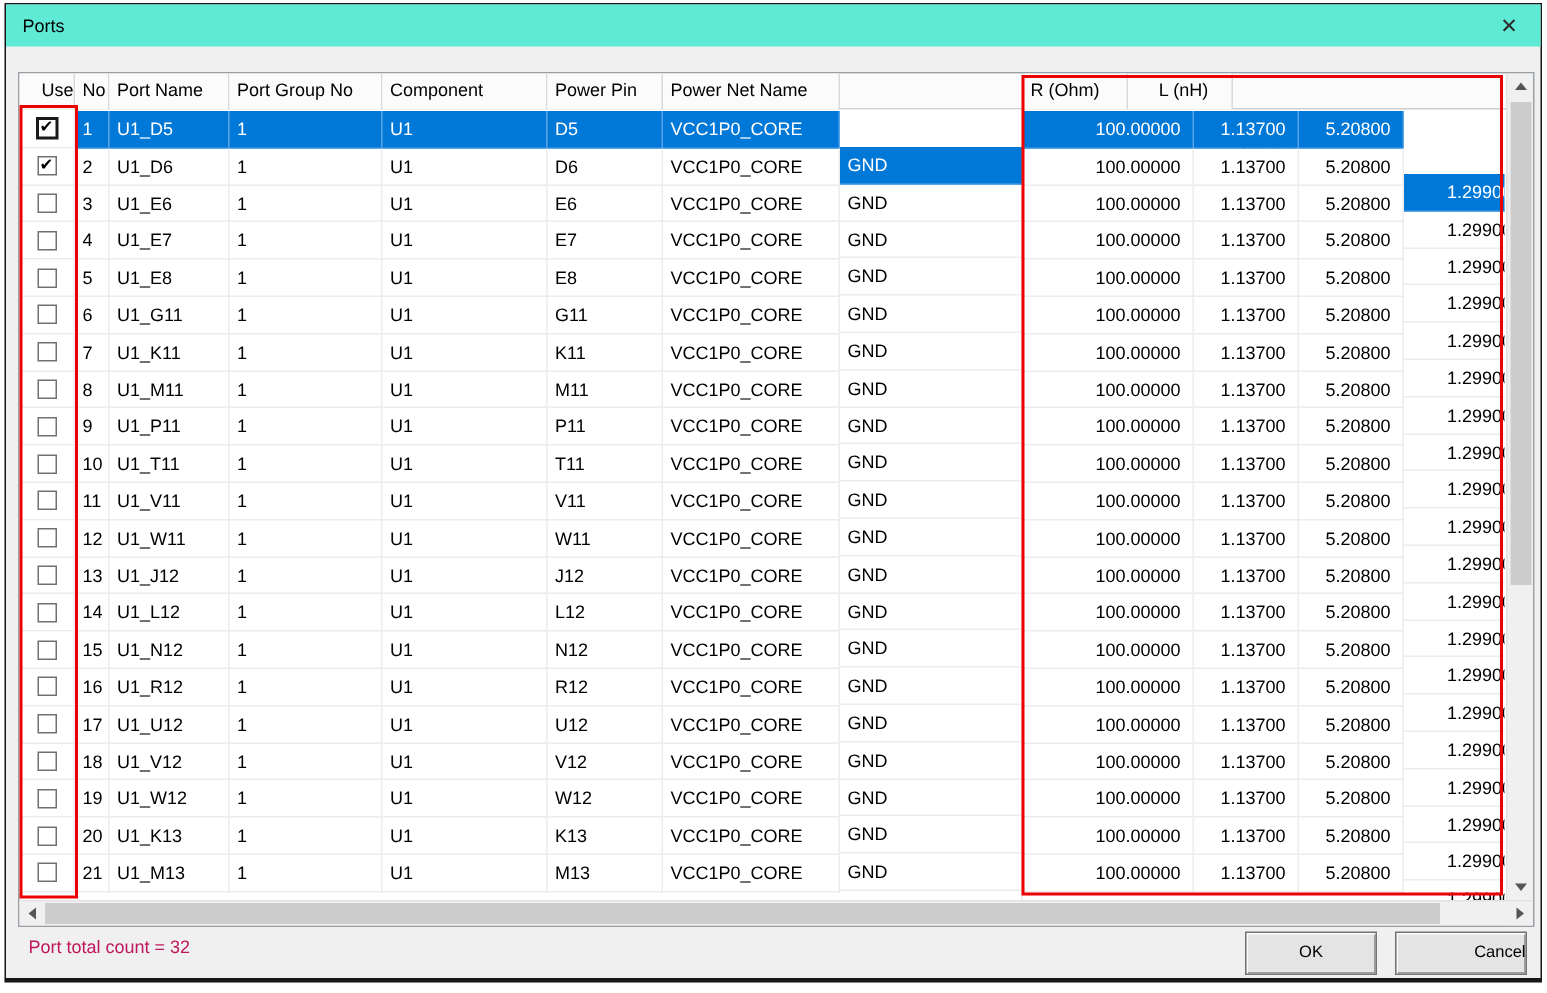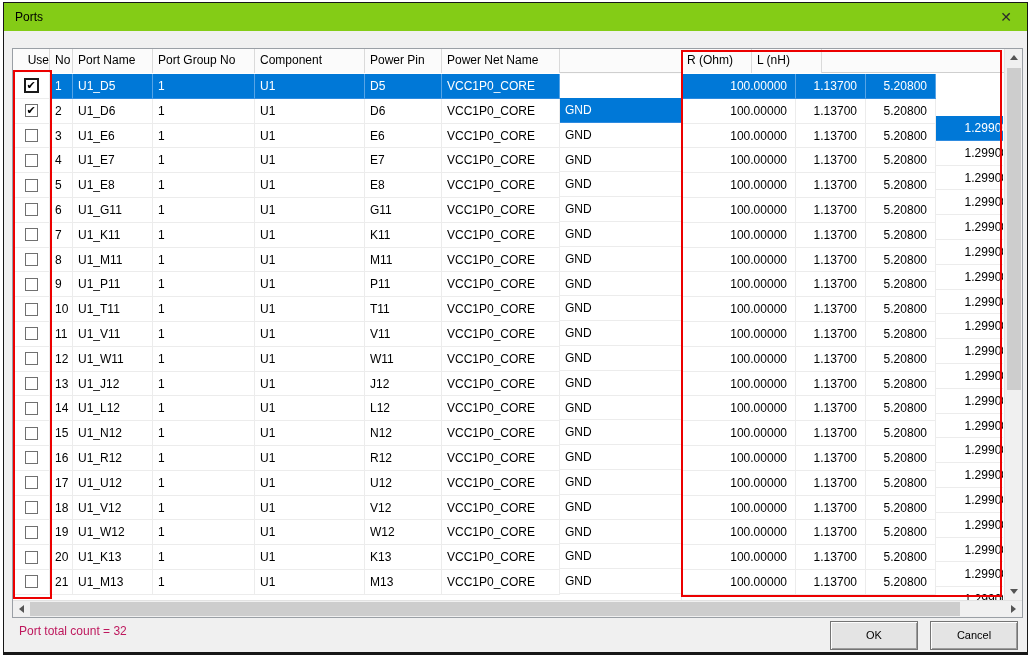--- a/index.html
+++ b/index.html
@@ -3,21 +3,21 @@
 <meta charset="utf-8">
 <style>
   * { margin:0; padding:0; box-sizing:border-box; }
   html,body { background:#ffffff; }
   body { font-family:"Liberation Sans","DejaVu Sans",sans-serif; font-size:12px; color:#000; }
   #canvas { position:relative; width:1031px; height:662px; background:#fff; overflow:hidden; }
 
   
   .dialog { position:absolute; left:3px; top:2px; width:1025px; height:653px;
             background:#f0f0f0; border:1px solid #171717; border-bottom-width:3px; }
-  .titlebar { position:absolute; left:0; top:0; width:100%; height:28px; background:#84cc16; }
+  .titlebar { position:absolute; left:0; top:0; width:100%; height:28px; background:#5eead4; }
   .title-text { position:absolute; left:11px; top:7px; font-size:12px; color:#000; }
   .close-btn { position:absolute; right:6px; top:3px; width:30px; height:22px;
                display:flex; align-items:center; justify-content:center;
                font-size:14px; color:#2b2b2b; cursor:pointer; background:transparent; }
 
   
   .table-widget { position:absolute; left:8px; top:45px; width:1011px; height:570px;
                   background:#ffffff; border:1px solid #9a9fa5; overflow:hidden; }
   .table-header { position:absolute; left:0; top:0; height:24px; width:991px; display:flex;
                   background:#fbfbfb; border-bottom:1px solid #cfcfcf; }
@@ -30,21 +30,21 @@
         border-bottom:1px solid #ececec; white-space:nowrap; overflow:hidden; font-size:12px; }
   .td.num { text-align:right; padding-left:0; padding-right:8px; }
   .td.use-cell { display:flex; align-items:center; justify-content:center; padding:0; background:#fff; }
   .tr.selected .td:not(.use-cell) { background:#0078d7; color:#ffffff; border-bottom-color:#2e8be0; border-right-color:#57a4e6; }
   .td.clipcell { padding-right:2px; }
   .td.clipcell .val { display:inline-block; transform:translateX(7px); }
 
   
   .c0{width:37px;} .c1{width:23px;} .c2{width:80px;} .c3{width:102px;} .c4{width:110px;}
   .c5{width:77px;} .c6{width:118px;} .c7{width:122px;margin-top:24px;} .c8{width:114px;} .c9{width:70px;}
-  .c10{width:70px;} .c11{width:67px; border-right:none;margin-top:42px;}
+  .c10{width:70px;text-align:center;} .c11{width:67px; border-right:none;margin-top:42px;}
 
   
   .cbx { width:13px; height:13px; background:#ffffff; border:1px solid #707070;
          display:flex; align-items:center; justify-content:center;
          font-size:11px; line-height:11px; color:#000; cursor:pointer; }
   .tr.selected .cbx { border:2px solid #1a1a1a; width:15px; height:15px; }
 
   
   .vscroll { position:absolute; right:0; top:0; width:18px; height:551px; background:#f0f0f0; border-left:1px solid #e2e2e2; }
   .vthumb { position:absolute; left:2px; top:19px; width:14px; height:322px; background:#cdcdcd; }
@@ -57,21 +57,21 @@
   .arr.left  { border-right:5px solid #555; border-left:none; }
   .arr.right { border-left:5px solid #555; border-right:none; }
 
   
   .status-text { position:absolute; left:15px; top:621px; font-size:12px; color:#be185d; }
   .btn { position:absolute; width:88px; height:29px; background:#e4e4e4;
          border:1px solid #747474; box-shadow:inset 1px 1px 0 #fdfdfd, inset -1px -1px 0 #9b9b9b;
          font-size:11px; text-align:center; line-height:27px; cursor:pointer;
          font-family:"Liberation Sans","DejaVu Sans",sans-serif; }
   .btn.ok { left:826px; top:618px; }
-  .btn.cancel { left:926px; top:618px; }
+  .btn.cancel { left:926px; top:618px;text-align:right; }
 
   
   .annot { position:absolute; border:2px solid #ec0000; pointer-events:none; z-index:50; }
   .annot.use-col { left:9px; top:67px; width:39px; height:529px; }
   .annot.rlc-cols { left:677px; top:47px; width:321px; height:547px; }
 </style>
 </head>
 <body>
 
 <div id="canvas">

